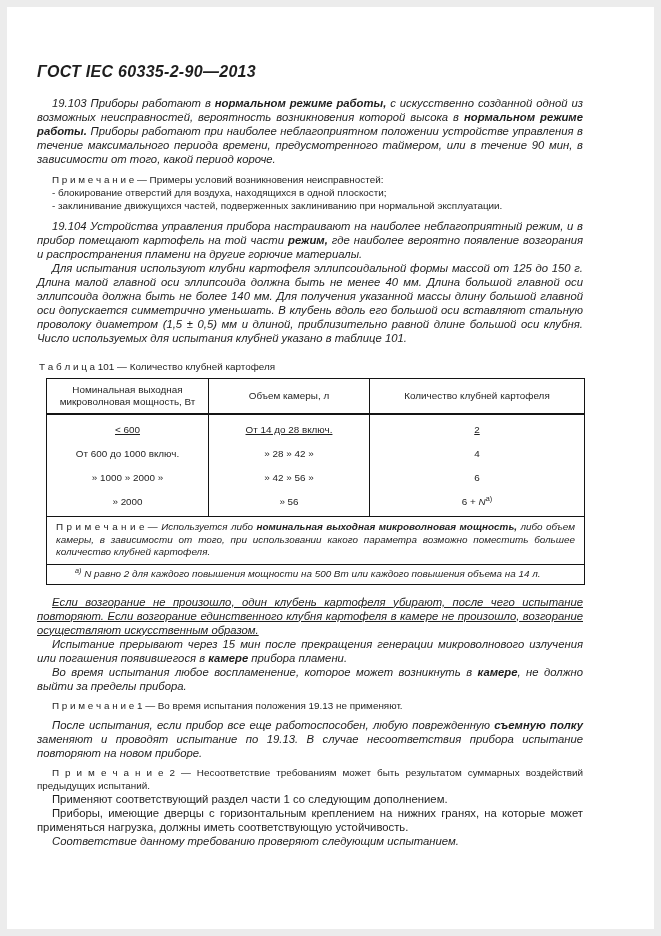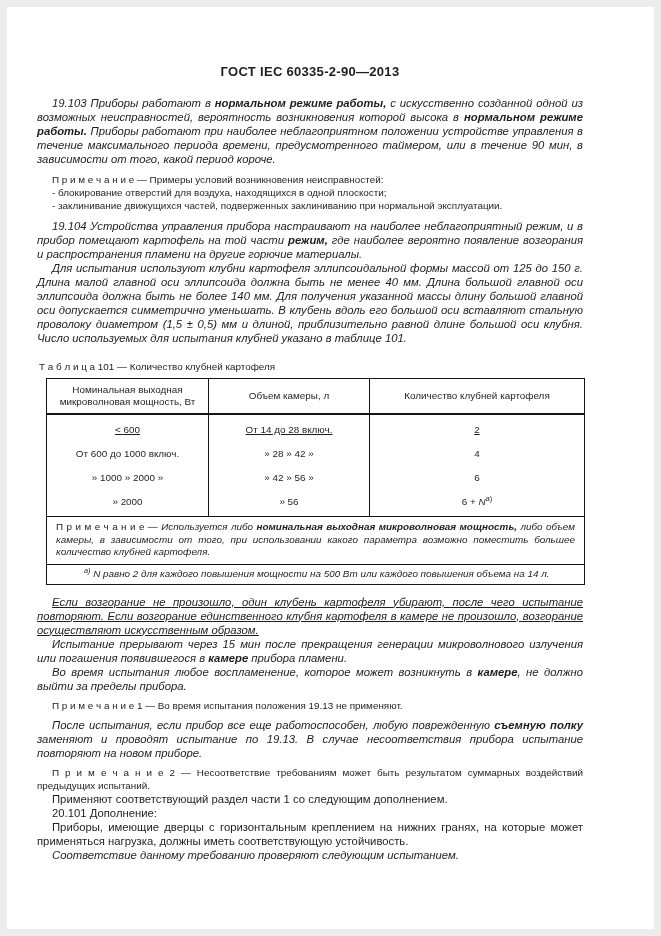--- a/index.html
+++ b/index.html
@@ -12,22 +12,22 @@
     background:#ffffff;
   }
   .content{
     padding:58px 71px 0 30px;
     color:#1e1e1e;
     font-size:11.3px;
     line-height:14px;
     text-align:justify;
   }
   .doc-number{
-    text-align:center;font-weight:bold;font-size:13px;letter-spacing:.3px;
-    margin:0 0 17px 0;text-indent:0;
+    text-align:left;font-weight:bold;font-size:16px;letter-spacing:.3px;
+    margin:0 0 17px 0;text-indent:0;font-style:italic;
   }
   p{margin:0;text-indent:15px;}
   .it{font-style:italic;}
   .rb{font-weight:bold;}
   .ri{font-style:italic;}
   sup{font-size:7.2px;line-height:0;}
   .note{font-size:9.9px;line-height:13px;margin:0;}
   .gap7{margin-top:7px;}
   .gap6{margin-top:6px;}
   .gap10{margin-top:10px;text-decoration:underline;}
@@ -45,21 +45,21 @@
   td.cell{text-align:center;padding:6px 4px;}
   tr.first-body td.cell{padding-top:9px;text-decoration:underline;}
   tr.last-body td.cell{padding-bottom:8px;}
   .vline{border-right:1px solid #141414;}
   .note-row td{
     border-top:1px solid #141414;
     text-align:justify;padding:4px 9px 5px 9px;line-height:12.5px;
   }
   .foot-row td{
     border-top:1px solid #141414;
-    text-align:left;padding:3px 9px 4px 37px;font-style:italic;line-height:12px;
+    text-align:left;padding:3px 9px 4px 28px;font-style:italic;line-height:12px;
   }
   .h20{
     font-size:14.6px;font-weight:bold;line-height:18px;
     margin:24px 0 14px 0;text-indent:15px;text-align:left;
   }
 </style>
 </head>
 <body>
 
 <div class="page">
@@ -124,18 +124,17 @@
     <p class="it"><span>Во время испытания любое воспламенение, которое может возникнуть в </span><span class="rb">камере</span><span>, не должно выйти за пределы прибора.</span></p>
 
     <p class="note gap6"><span>П р и м е ч а н и е  1 — Во время испытания положения 19.13 не применяют.</span></p>
 
     <p class="it gap6"><span>После испытания, если прибор все еще работоспособен, любую поврежденную </span><span class="rb">съемную полку</span><span> заменяют и проводят испытание по 19.13. В случае несоответствия прибора испытание повторяют на новом приборе.</span></p>
 
     <p class="note gap6"><span>П р и м е ч а н и е  2 — Несоответствие требованиям может быть результатом суммарных воздействий предыдущих испытаний.</span></p>
 
 
     <p><span>Применяют соответствующий раздел части 1 со следующим дополнением.</span></p>
-    <p><span>20.101  Дополнение:</span></p>
     <p><span>Приборы, имеющие дверцы с горизонтальным креплением на нижних гранях, на которые может применяться нагрузка, должны иметь соответствующую устойчивость.</span></p>
     <p class="it"><span>Соответствие данному требованию проверяют следующим испытанием.</span></p>
 
   </div>
 </div>
 
 </body></html>

